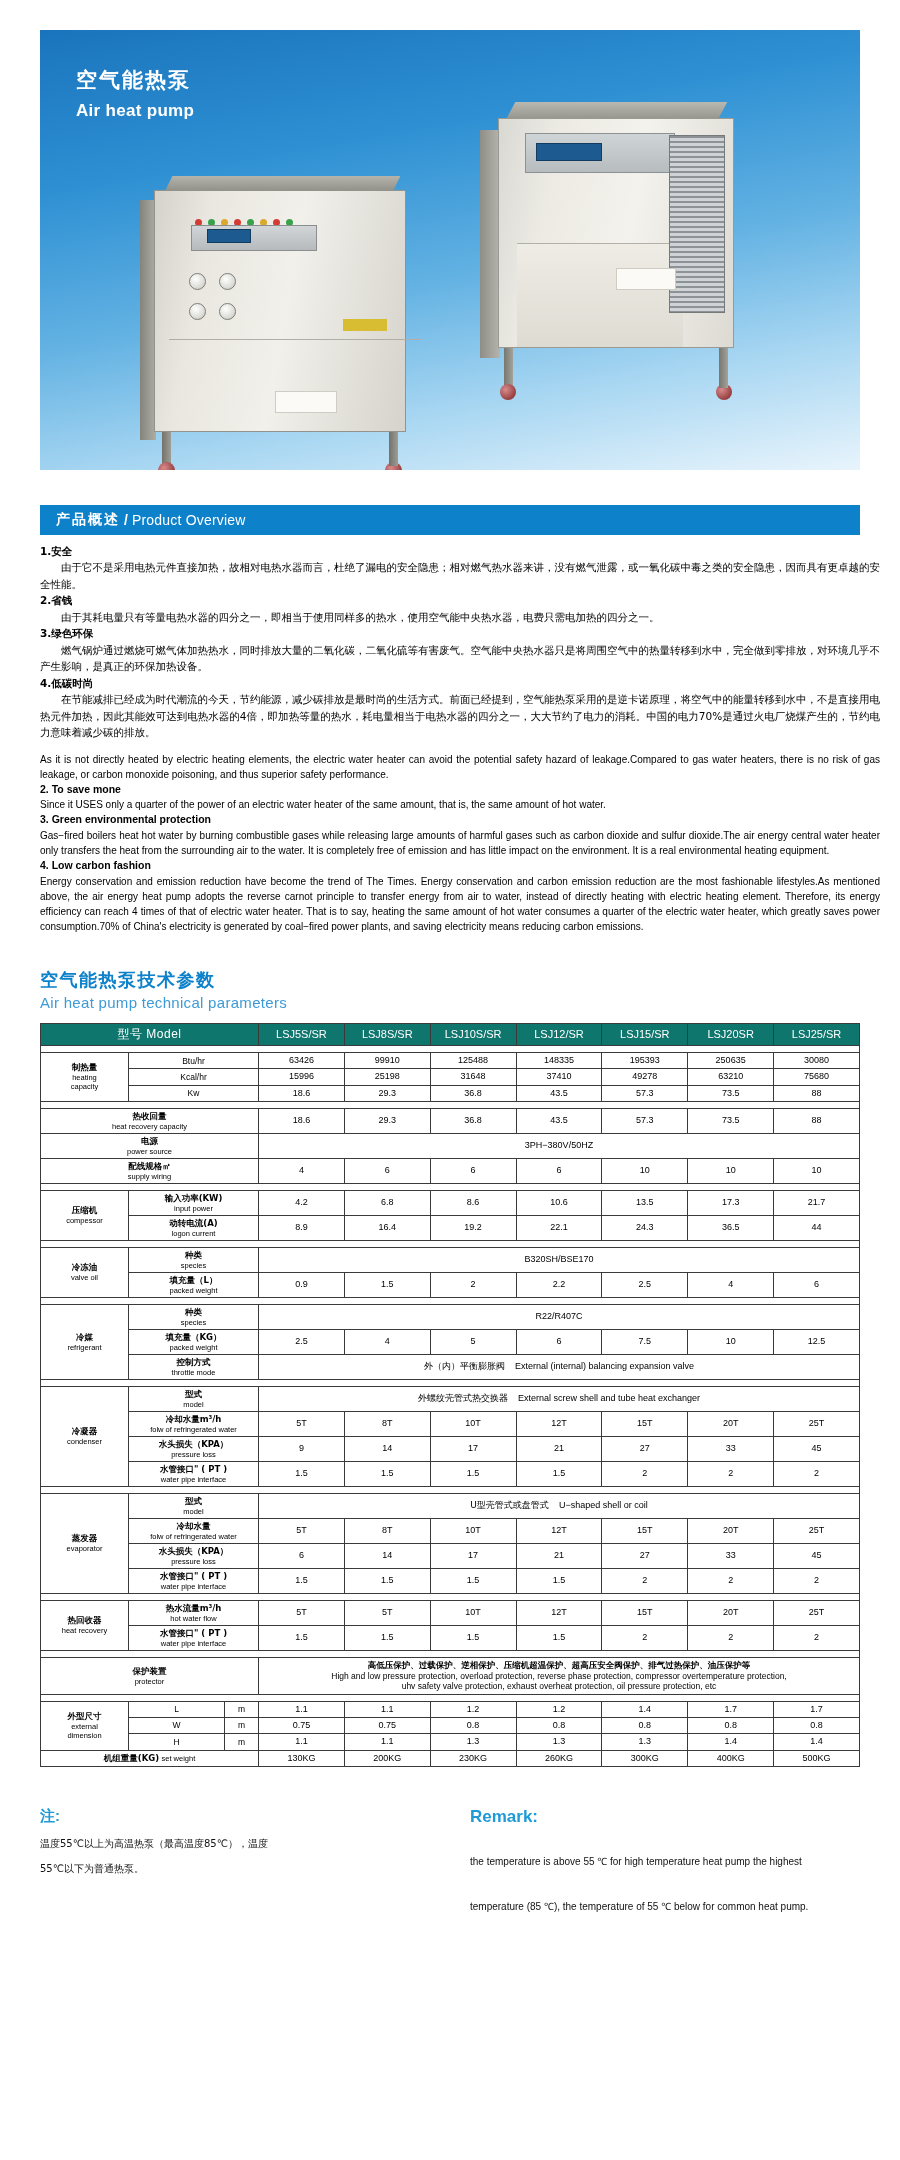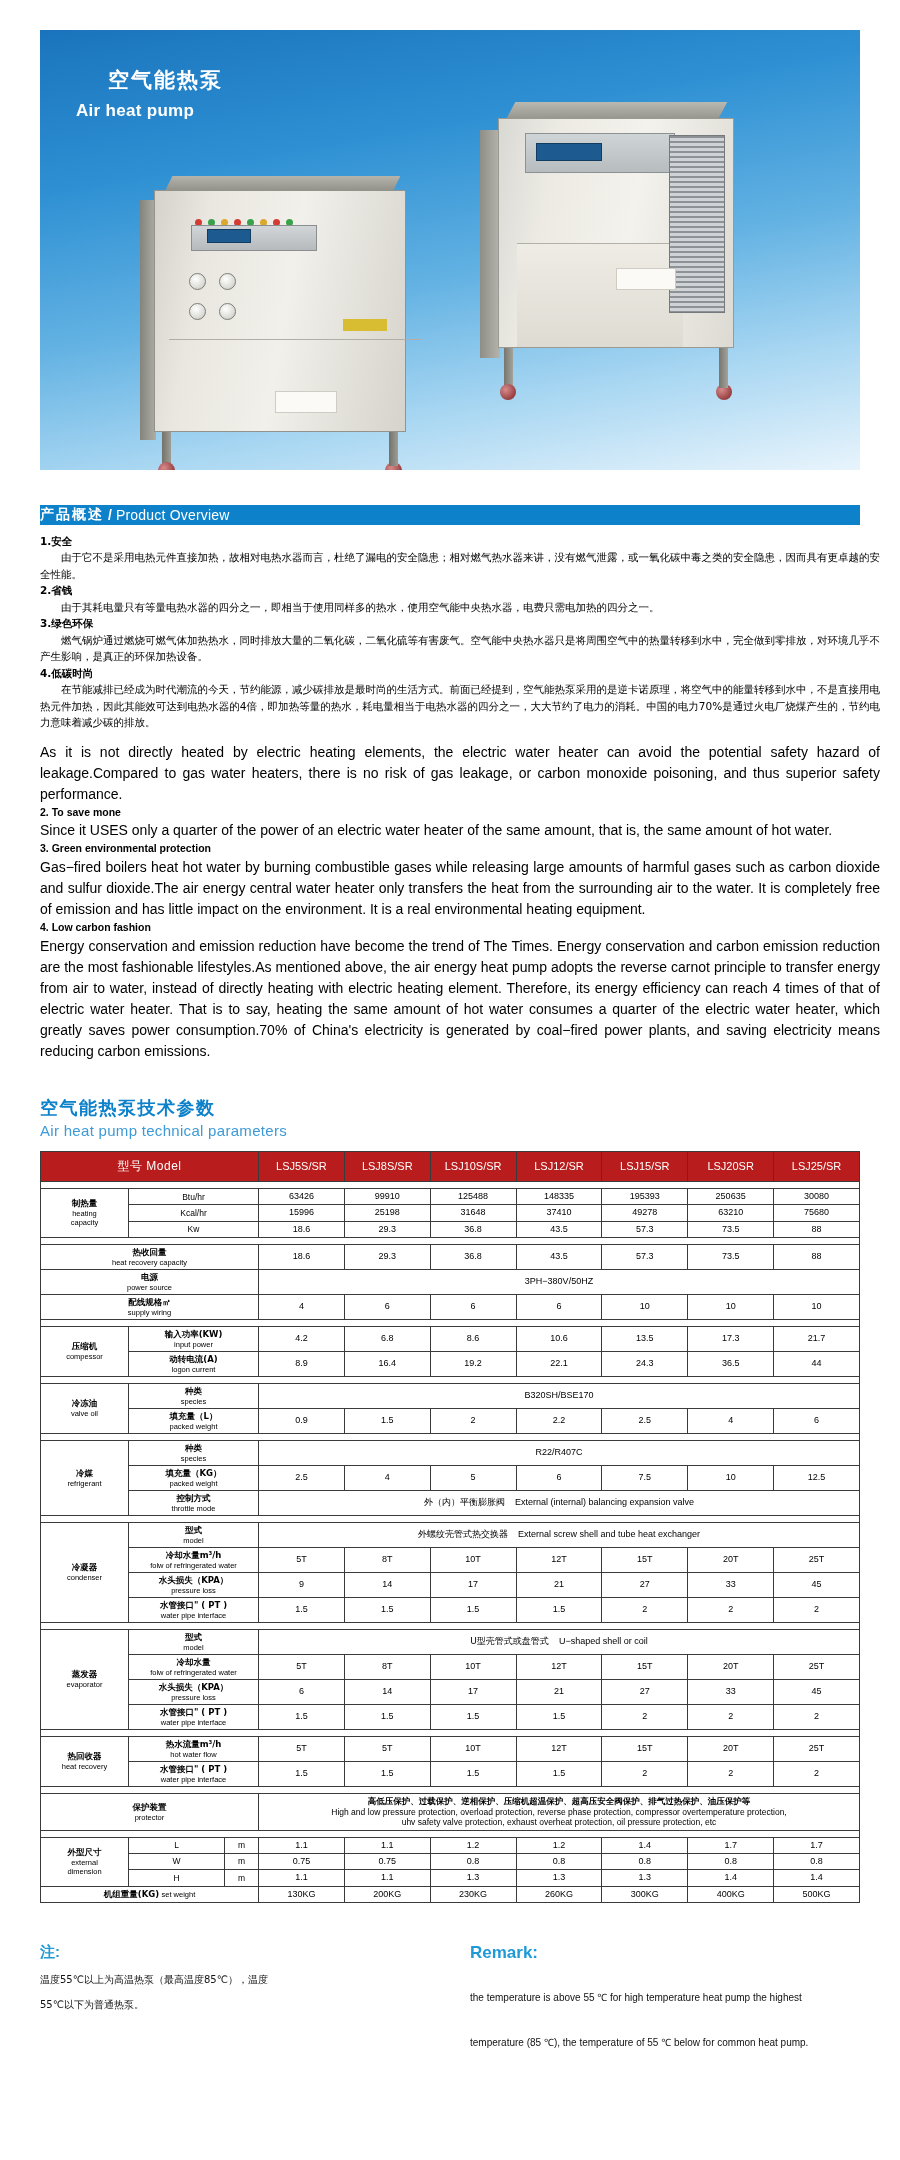--- a/index.html
+++ b/index.html
@@ -27,21 +27,20 @@
     left: 36px;
     top: 36px;
     z-index: 5;
     color: #ffffff;
   }
   .hero-title .cn {
     font-size: 21px;
     font-weight: bold;
     letter-spacing: 2px;
     line-height: 1.3;
-    margin-left: 32px;
   }
   .hero-title .en {
     font-size: 17px;
     font-weight: bold;
     letter-spacing: .3px;
     margin-top: 8px;
   }
 
   
   .machines { position: absolute; inset: 0; }
@@ -168,23 +167,24 @@
     position: absolute; top: 30px; width: 17px; height: 17px; border-radius: 50%;
     background: radial-gradient(circle at 35% 35%,#d88b8b,#7c1f22);
   }
   .unit-a .caster1 { left: 4px; }
   .unit-a .caster2 { right: 4px; }
 
   
   .section-bar {
     margin: 35px 40px 0 40px;
     background: #0d81ca;
-    height: 20px;
+    height: 30px;
     display: flex;
     align-items: center;
+    padding-left: 16px;
   }
   .section-bar .cn {
     color: #fff; font-size: 14px; font-weight: bold; letter-spacing: 2px;
   }
   .section-bar .sep { color: #fff; font-size: 14px; font-weight: bold; margin: 0 4px; }
   .section-bar .en { color: #fff; font-size: 14px; letter-spacing: .2px; }
 
   
   .overview { margin: 8px 20px 0 40px; }
   .ov-h {
@@ -195,21 +195,21 @@
     font-size: 10.5px; color: #000; line-height: 1.58; text-indent: 2em;
     text-align: justify;
     font-family: "DejaVu Sans", "Liberation Sans", sans-serif;
   }
   .en-block { margin-top: 11px; }
   .en-h {
     font-size: 10.5px; font-weight: bold; color: #000; line-height: 1.5;
     font-family: "Liberation Sans", sans-serif;
   }
   .en-p {
-    font-size: 14px; color: #000; line-height: 1.5; text-align: justify;
+    font-size: 10px; color: #000; line-height: 1.5; text-align: justify;
     font-family: "Liberation Sans", sans-serif;
   }
 
   
   .params-title { margin: 34px 40px 10px 40px; }
   .params-title .cn {
     color: #0d81ca; font-size: 18px; font-weight: bold; letter-spacing: 1.5px; line-height: 1.35;
   }
   .params-title .en {
     color: #3d9ad6; font-size: 15px; letter-spacing: .3px; line-height: 1.4;
@@ -226,25 +226,25 @@
   }
   table.spec td, table.spec th {
     border: 1px solid #3a3a3a;
     text-align: center;
     vertical-align: middle;
     padding: 2px 1px;
     line-height: 1.25;
     font-weight: normal;
   }
   .hdr td {
-    background: #b91c1c;
+    background: #0f766e;
     color: #ffffff;
     font-weight: bold;
     font-size: 11px;
-    height: 30px;
+    height: 22px;
     border-color: #0d6f9f;
   }
   .hdr td.model-label { font-size: 12px; letter-spacing: .5px; }
   .lbl {
     font-size: 8.5px;
     line-height: 1.25;
   }
   .lbl .cn { display: block; font-weight: bold; font-size: 8.5px;
              font-family: "DejaVu Sans", "Liberation Sans", sans-serif; }
   .lbl .en { display: block; font-size: 7.5px; }

